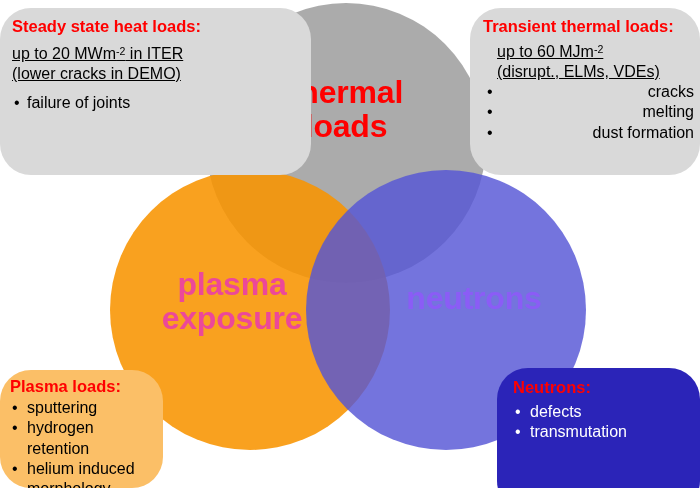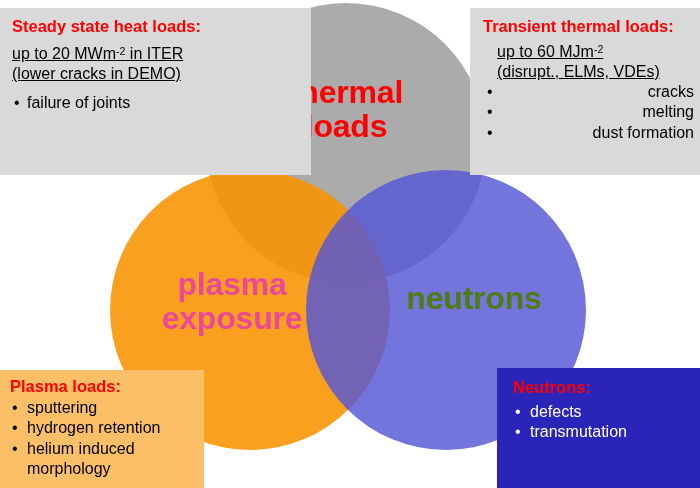--- a/index.html
+++ b/index.html
@@ -73,27 +73,28 @@
     top: 268px;
     width: 208px;
     font-size: 32px;
     color: #ec4899;
   }
   #label-neutrons {
     left: 374px;
     top: 282px;
     width: 200px;
     font-size: 32px;
-    color: #4d7c0f;
+    color: #8b5cf6;
   }
 
   
   .info-box {
     position: absolute;
     box-sizing: border-box;
+    border-radius: 31px;
   }
   .box-title {
     color: #ff0000;
     font-weight: bold;
     font-size: 16.5px;
     margin: 0 0 6px 0;
     line-height: 1.15;
   }
   .box-line {
     font-size: 16px;
@@ -147,21 +148,21 @@
     padding: 9px 6px 0 15px;
     color: #000000;
   }
   #box-transient .box-title { margin-left: -2px; }
   #box-transient .box-line { margin-left: 12px; }
   #box-transient .bullet-list li { padding-left: 16px; text-align: right; }
 
   #box-plasma-loads {
     left: 0px;
     top: 370px;
-    width: 204px;
+    width: 163px;
     height: 118px;
     background: #fbbf67;
     padding: 7px 4px 0 10px;
     color: #000000;
   }
   #box-plasma-loads .box-title { margin-bottom: 2px; }
   #box-plasma-loads .bullet-list li { padding-left: 17px; }
 
   #box-neutrons-loads {
     left: 497px;

